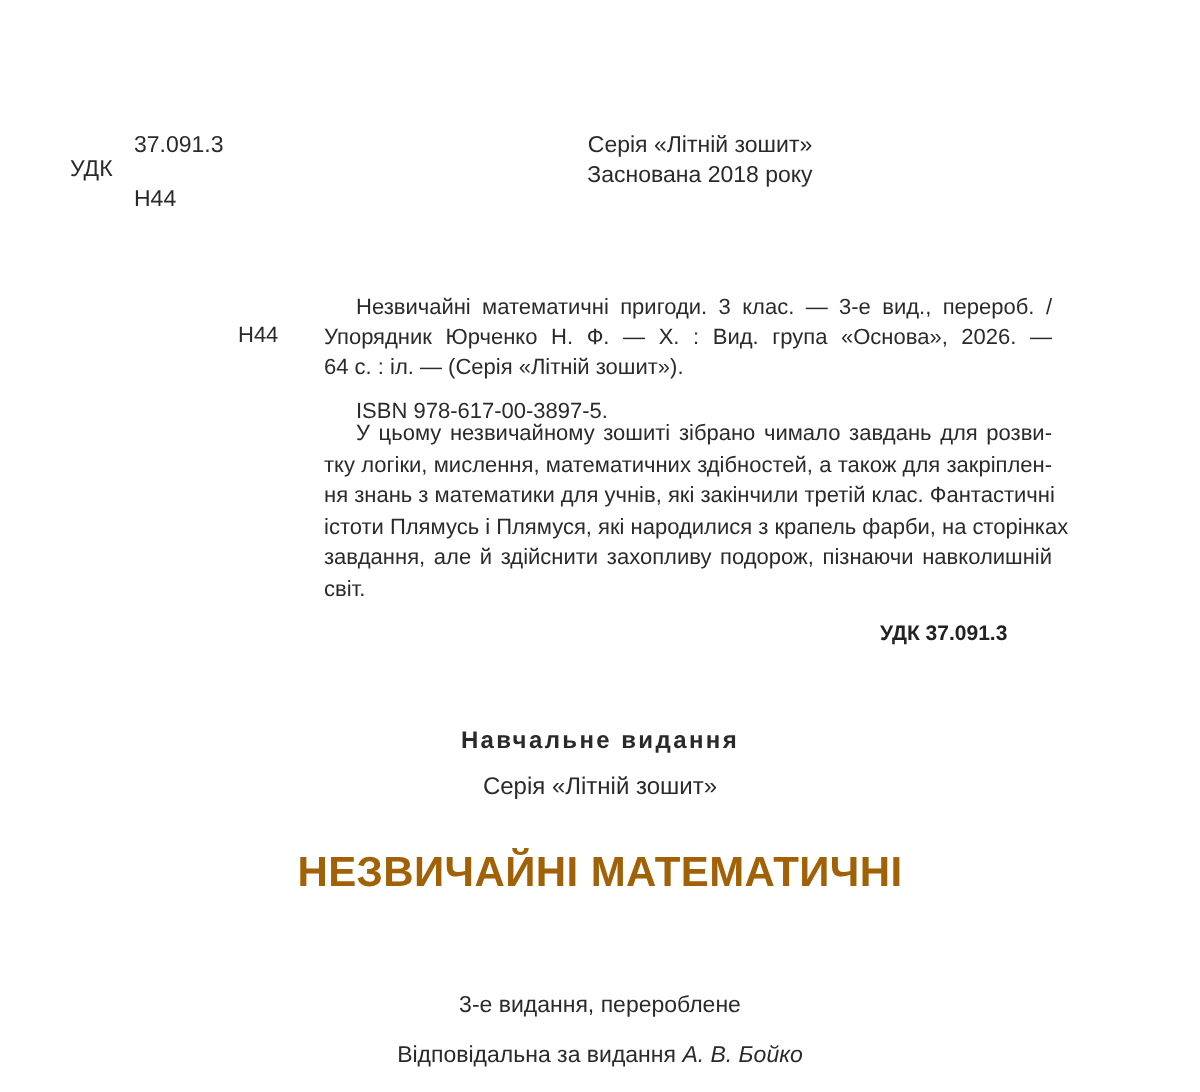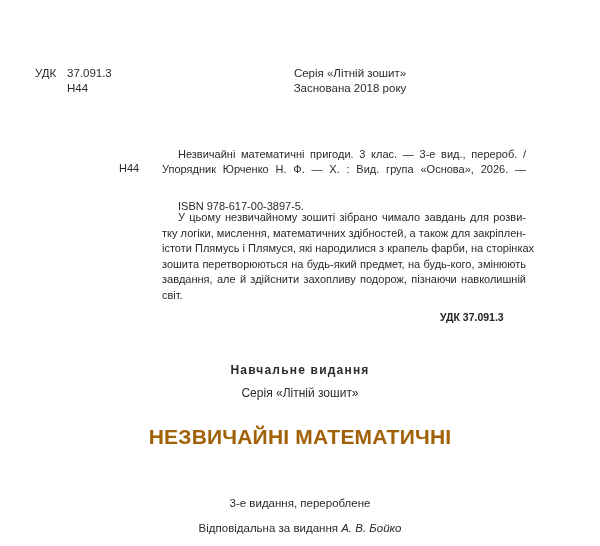--- a/index.html
+++ b/index.html
@@ -19,21 +19,21 @@
 
     
     .udk-block {
       left: 35px;
       top: 66px;
       font-size: 11.5px;
       line-height: 15px;
       color: #2a2a2a;
     }
     .udk-block .row { display: flex; }
-    .udk-block .lbl { width: 32px; }
+    .udk-block .lbl { width: 32px; margin-top: 12px; }
 
     
     .series-block {
       left: 200px;
       width: 300px;
       top: 66px;
       text-align: center;
       font-size: 11.5px;
       line-height: 15px;
       color: #2a2a2a;
@@ -151,28 +151,29 @@
 
 <div class="abs series-block">
   <div>Серія «Літній зошит»</div>
   <div>Заснована 2018 року</div>
 </div>
 
 <div class="abs bib-h44">Н44</div>
 <div class="abs bib">
   <span class="line indent just">Незвичайні математичні пригоди. 3 клас. — 3-е вид., перероб. /</span>
   <span class="line just">Упорядник Юрченко Н. Ф. — Х. : Вид. група «Основа», 2026. —</span>
+  <span class="line">64 с. : іл. — (Серія «Літній зошит»).</span>
 </div>
 <div class="abs isbn">ISBN 978-617-00-3897-5.</div>
 
 <div class="abs annot">
   <span class="line first">У цьому незвичайному зошиті зібрано чимало завдань для розви-</span>
   <span class="line">тку логіки, мислення, математичних здібностей, а також для закріплен-</span>
+  <span class="line">ня знань з математики для учнів, які закінчили третій клас. Фантастичні</span>
   <span class="line">істоти Плямусь і Плямуся, які народилися з крапель фарби, на сторінках</span>
-  <span class="line">зошита перетворюються на будь-який предмет, на будь-кого, змінюють</span>
   <span class="line">завдання, але й здійснити захопливу подорож, пізнаючи навколишній</span>
   <span class="line last">світ.</span>
 </div>
 <div class="abs udk-right">УДК 37.091.3</div>
 
 <div class="abs edition-type">Навчальне видання</div>
 <div class="abs series-mid">Серія «Літній зошит»</div>
 
 <div class="abs main-title">
   <div>НЕЗВИЧАЙНІ МАТЕМАТИЧНІ</div>

